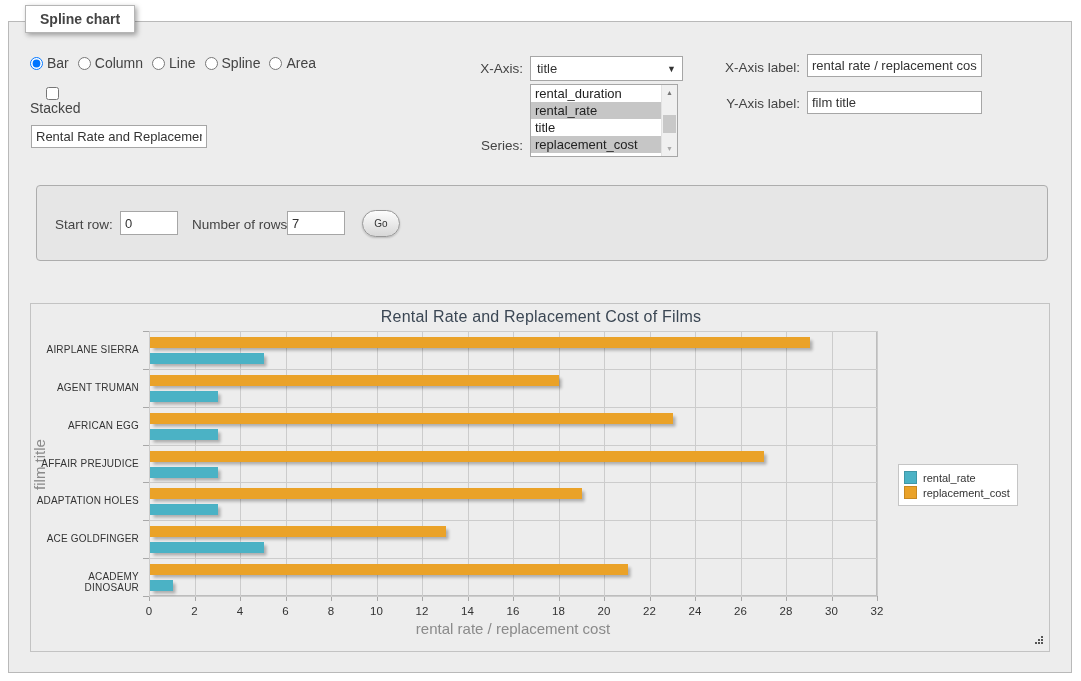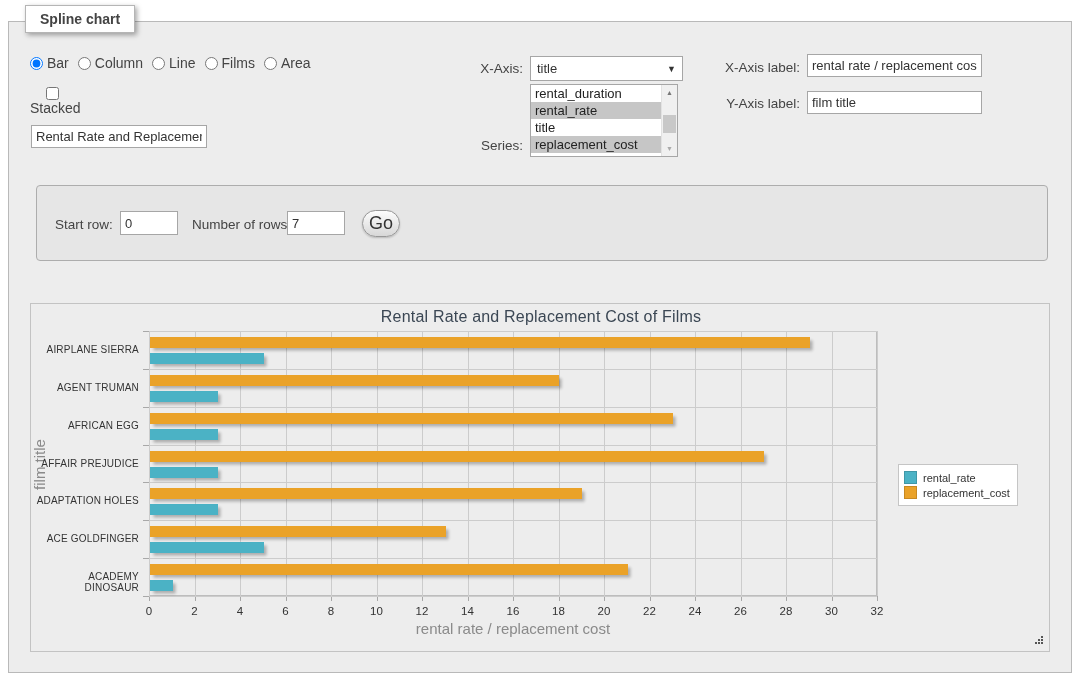--- a/index.html
+++ b/index.html
@@ -52,21 +52,21 @@
 
   
   #rows-panel { left:36px; top:185px; width:1012px; height:76px; background:#e6e6e6;
                 border:1px solid #adadad; border-radius:4px; }
   #start-row-label { left:55px; top:217px; }
   #start-row-input { left:120px; top:211px; width:58px; height:24px; }
   #num-rows-label  { left:192px; top:217px; }
   #num-rows-input  { left:287px; top:211px; width:58px; height:24px; }
   #go-button { left:362px; top:210px; width:38px; height:27px; border-radius:14px;
                border:1px solid #979797; background:linear-gradient(#fdfdfd,#d7d7d7);
-               font-size:18px; color:#333; display:flex; align-items:center; justify-content:center;
+               font-size:10px; color:#333; display:flex; align-items:center; justify-content:center;
                box-shadow:0 1px 2px rgba(0,0,0,0.2); cursor:pointer; }
 
   
   #chart { left:30px; top:303px; width:1020px; height:349px; background:#ededed;
            border:1px solid #c3c3c3; }
   #chart-title { left:0; top:4px; width:1020px; text-align:center; font-size:16px;
                  color:#3b4754; letter-spacing:0.2px; }
   #plot-border { left:118px; top:27px; width:728px; height:265px; border:1px solid #bdbdbd; }
   .vgrid { width:1px; background:#cccccc; }
   .hgrid { height:1px; background:#cccccc; }
@@ -98,21 +98,21 @@
     <label class="radio-item">
       <input type="radio" name="ctype" style="">
       <span>Column</span>
     </label>
     <label class="radio-item">
       <input type="radio" name="ctype" style="">
       <span>Line</span>
     </label>
     <label class="radio-item">
       <input type="radio" name="ctype" style="">
-      <span>Films</span>
+      <span>Spline</span>
     </label>
     <label class="radio-item">
       <input type="radio" name="ctype" style="">
       <span>Area</span>
     </label>
   </div>
 <label class="abs" id="stacked-wrap">
   <input type="checkbox" style="">
   <span>Stacked</span>
 </label>

